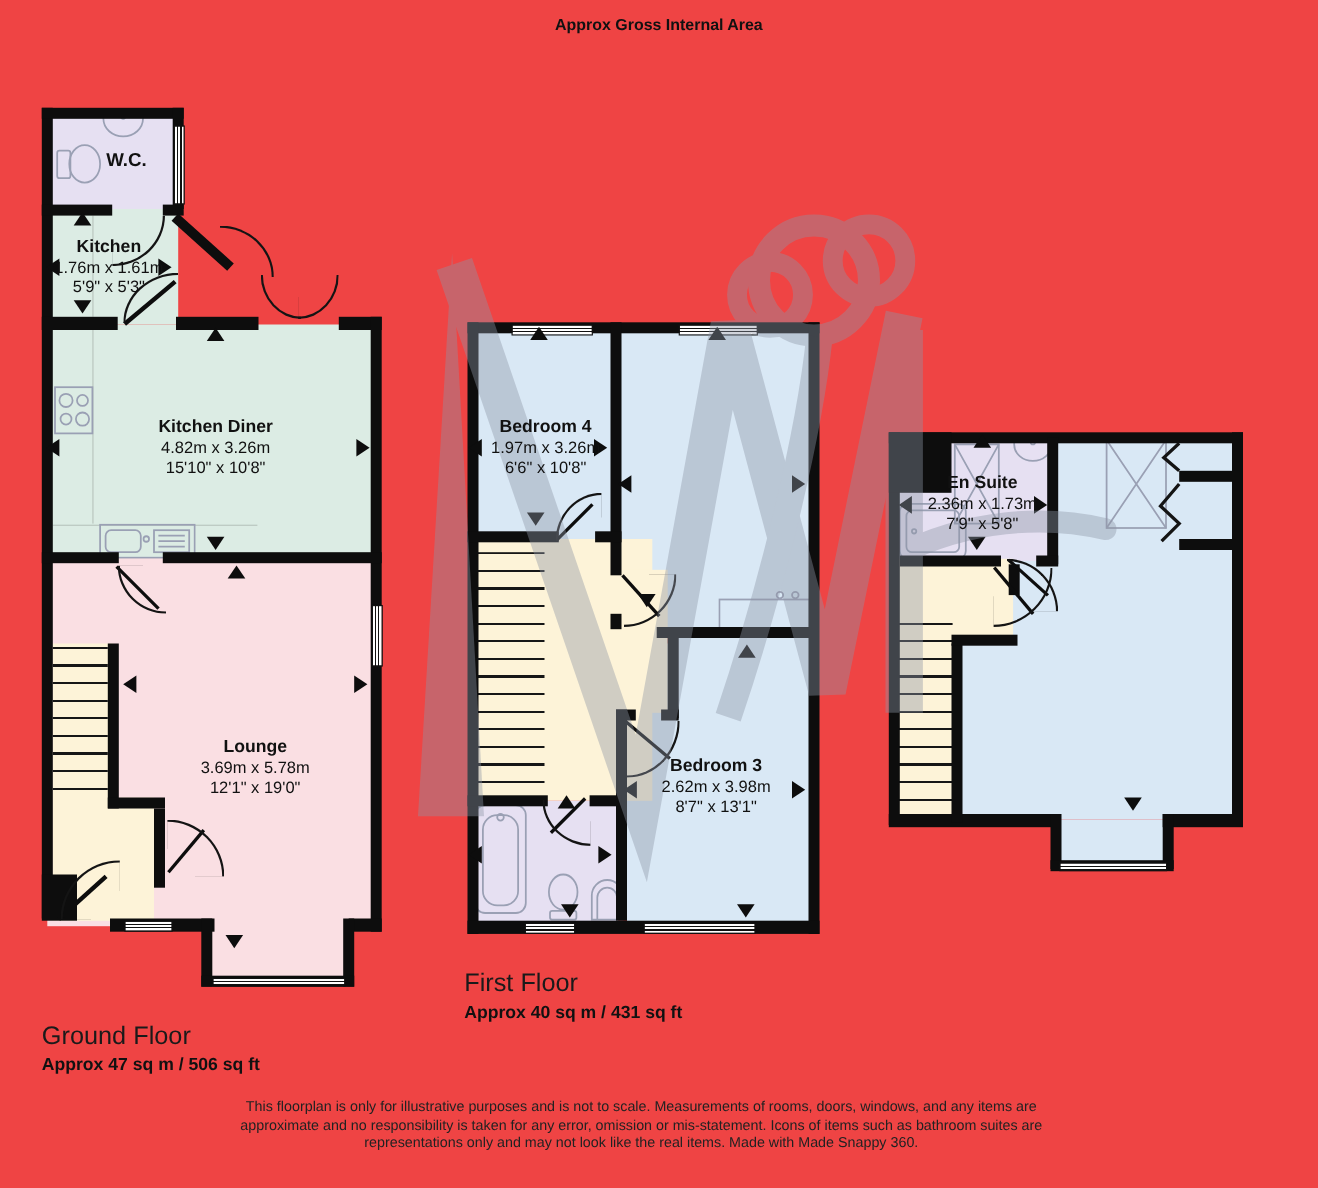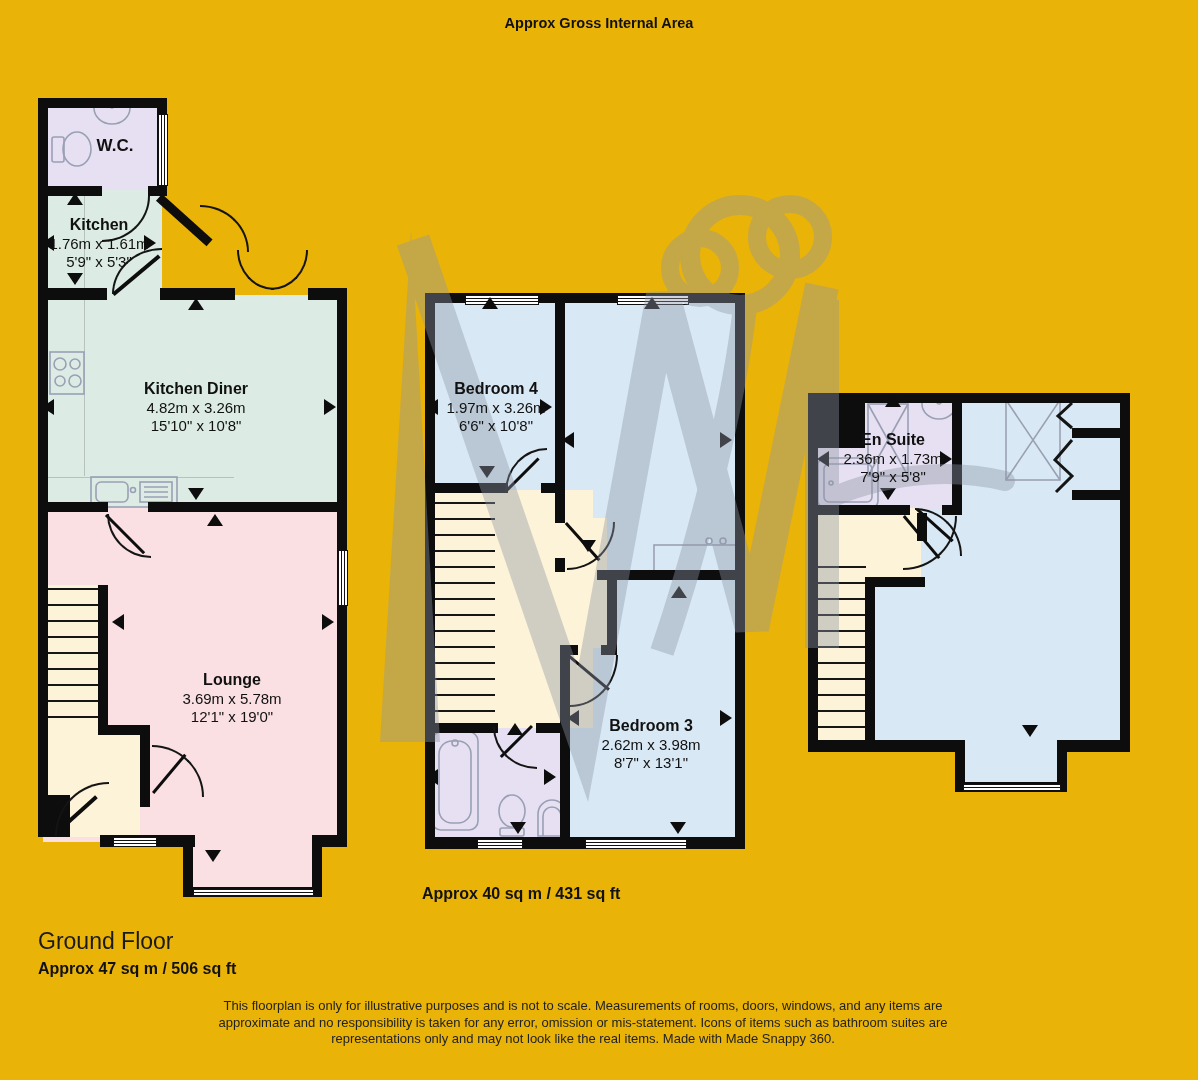--- a/index.html
+++ b/index.html
@@ -1,16 +1,16 @@
 <!DOCTYPE html>
 <html><head>
 <meta charset="utf-8">
 <style>
   html,body{margin:0;padding:0;background:#fff;}
-  #canvas{position:relative;width:1198px;height:1080px;background:#eab308;overflow:hidden;
+  #canvas{position:relative;width:1198px;height:1080px;background:#ef4444;overflow:hidden;
           font-family:"Liberation Sans", sans-serif;color:#111;}
   .room{position:absolute;z-index:10;}
   .fill-bed{background:var(--c-bedroom);}
   .fill-kit{background:var(--c-kitchen);}
   .fill-lng{background:var(--c-lounge);}
   .fill-hall{background:var(--c-hall);}
   .fill-bath{background:var(--c-bathroom);}
   .stairs{position:absolute;z-index:14;background-image:repeating-linear-gradient(to bottom,#161616 0 2px,transparent 2px 16px);}
   .wall{position:absolute;background:#0d0d0d;z-index:30;}
   .diag{position:absolute;background:#0d0d0d;z-index:32;transform-origin:0 0;}
@@ -207,36 +207,37 @@
   <div class="rlabel" style="left:232px;top:698px;">
     <div class="rn">Lounge</div>
     <div class="rd">3.69m x 5.78m</div>
     <div class="rd">12'1" x 19'0"</div>
   </div>
   <div class="rlabel" style="left:496px;top:407px;">
     <div class="rn">Bedroom 4</div>
     <div class="rd">1.97m x 3.26m</div>
     <div class="rd">6'6" x 10'8"</div>
   </div>
-  <div class="rlabel" style="left:651px;top:744px;">
+  <div class="rlabel" style="left:651px;top:715px;">
     <div class="rn">Bedroom 3</div>
     <div class="rd">2.62m x 3.98m</div>
     <div class="rd">8'7" x 13'1"</div>
   </div>
   <div class="rlabel" style="left:893px;top:458px;">
     <div class="rn">En Suite</div>
     <div class="rd">2.36m x 1.73m</div>
     <div class="rd">7'9" x 5'8"</div>
   </div>
 
   <div class="fcap" style="left:38px;top:928px;">
     <div class="fname">Ground Floor</div>
     <div class="farea">Approx 47 sq m / 506 sq ft</div>
   </div>
   <div class="fcap" style="left:422px;top:880px;">
+    <div class="fname">First Floor</div>
     <div class="farea">Approx 40 sq m / 431 sq ft</div>
   </div>
 
   <svg id="watermark" width="1198" height="1080" viewBox="0 0 1198 1080">
     <g stroke="#8e96a6" fill="none">
       <polygon points="380,742 411,230 440,742" fill="#8e96a6" stroke="none"></polygon>
       <path d="M413,240 L583,735 L663,295 L752,628 L822,286" stroke-width="34"></path>
       <path d="M822,300 L822,648" stroke-width="34"></path>
       <circle cx="740" cy="255" r="50" stroke-width="20"></circle>
       <circle cx="700" cy="268" r="30" stroke-width="18"></circle>

